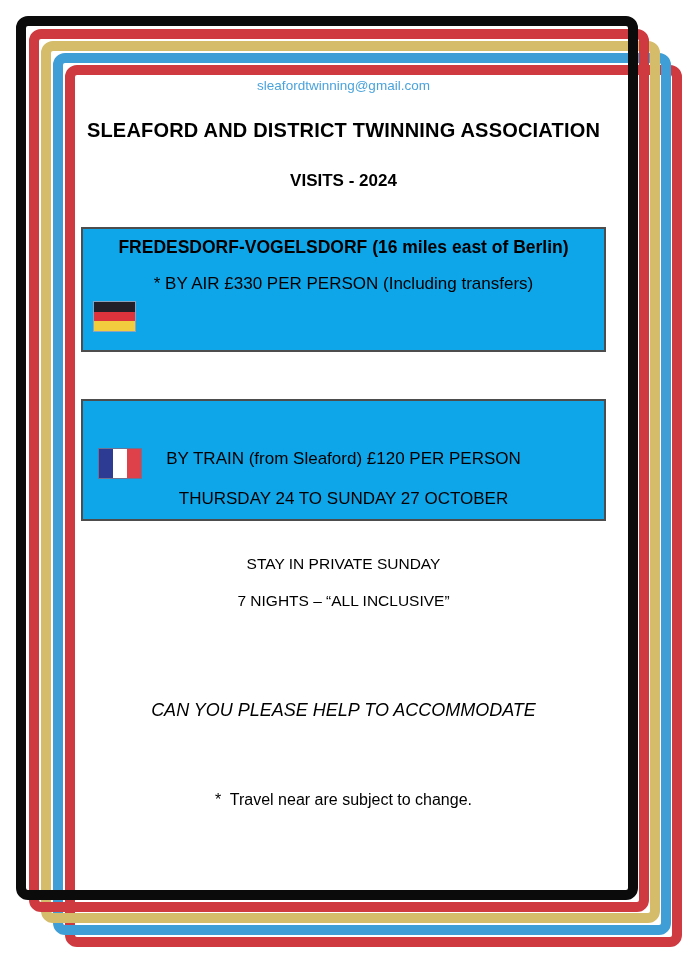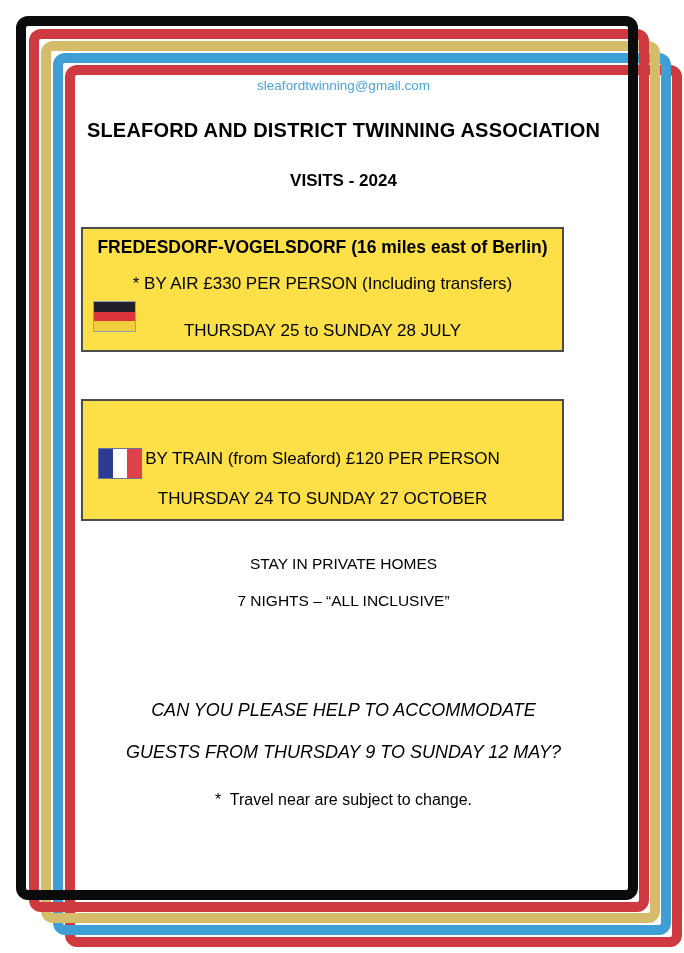--- a/index.html
+++ b/index.html
@@ -46,24 +46,24 @@
     white-space: nowrap;
   }
   .email    { top: 78px;  font-size: 13.5px; color: var(--email_blue, #4aa3dc); cursor: pointer; }
   .title    { top: 119px; font-size: 20px; font-weight: bold; letter-spacing: 0.2px; }
   .subtitle { top: 171px; font-size: 17px; font-weight: bold; }
 
   
   .trip-box {
     position: absolute;
     left: 0;
-    width: 483px;
+    width: 525px;
     box-sizing: border-box;
     border: 2px solid var(--box_border, #4d4d4d);
-    background: #fde047;
+    background: #0ea5e9;
   }
   .trip-germany { top: 227px; height: 125px; }
   .trip-france  { top: 399px; height: 122px; }
   .trip-line {
     position: absolute;
     left: 0;
     right: 0;
     text-align: center;
     white-space: nowrap;
   }
@@ -129,40 +129,38 @@
 
   <div class="content">
 
     <div class="row title">SLEAFORD AND DISTRICT TWINNING ASSOCIATION</div>
     <div class="row email">sleafordtwinning@gmail.com</div>
     <div class="row subtitle">VISITS - 2024</div>
 
     <div class="trip-box trip-germany">
       <div class="trip-line trip-title">FREDESDORF-VOGELSDORF (16 miles east of Berlin)</div>
       <div class="trip-line trip-price">* BY AIR £330 PER PERSON (Including transfers)</div>
-      <div class="trip-line trip-dates">THURSDAY 25 to SUNDAY 28 JULY</div>
       <div class="flag flag-de">
         <div class="s s1"></div>
         <div class="s s2"></div>
         <div class="s s3"></div>
       </div>
     </div>
 
     <div class="trip-box trip-france">
       <div class="trip-line trip-price">BY TRAIN (from Sleaford) £120 PER PERSON</div>
       <div class="trip-line trip-dates">THURSDAY 24 TO SUNDAY 27 OCTOBER</div>
       <div class="flag flag-fr">
         <div class="s s1"></div>
         <div class="s s2"></div>
         <div class="s s3"></div>
       </div>
     </div>
 
-    <div class="row info-1">STAY IN PRIVATE HOMES</div>
+    <div class="row info-1">STAY IN PRIVATE SUNDAY</div>
     <div class="row info-2">7 NIGHTS – “ALL INCLUSIVE”</div>
 
     <div class="row appeal appeal-1">CAN YOU PLEASE HELP TO ACCOMMODATE</div>
-    <div class="row appeal appeal-2">GUESTS FROM THURSDAY 9 TO SUNDAY 12 MAY?</div>
 
     <div class="row footnote">*  Travel near are subject to change.</div>
 
   </div>
 </div>
 
 </body></html>

